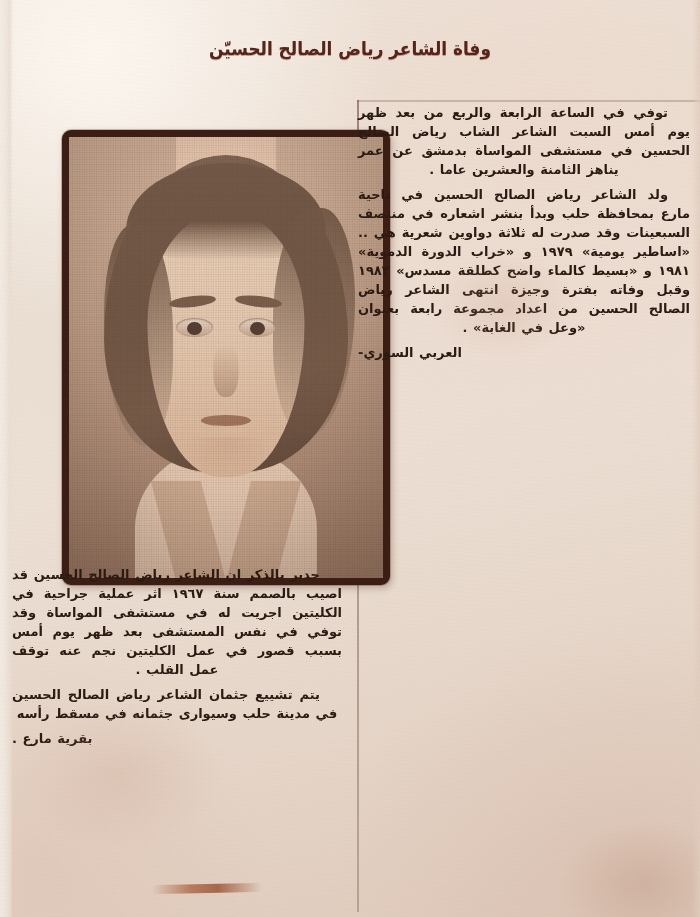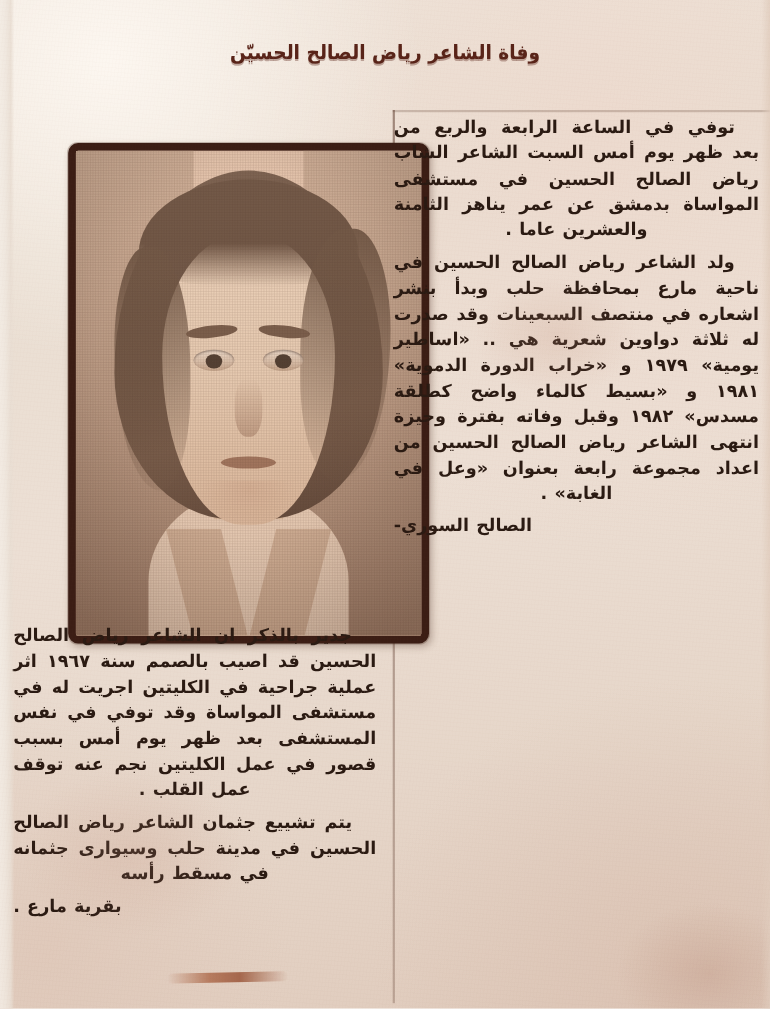--- a/index.html
+++ b/index.html
@@ -72,21 +72,21 @@
   }
 
   .column{position:absolute;}
   #col-right{right:4px;top:104px;width:344px;}
   #col-left{left:6px;top:566px;width:342px;}
 
   .para{
     color:#2a1a12;
     font-family:"DejaVu Sans","Liberation Sans",sans-serif;
     font-weight:700;
-    font-size:16px;
+    font-size:13px;
     line-height:1.46;
     text-align:justify;
     text-align-last:center;
     margin:0 0 6px 0;
     padding:0 6px;
     text-indent:22px;
     letter-spacing:-.2px;
     word-spacing:1px;
   }
   .para:last-child{margin-bottom:0;}
@@ -188,21 +188,21 @@
       <div class="pf" id="pf-chin"></div>
       <div id="pf-vignette"></div>
       <div id="photo-fade"></div>
       <div id="photo-halftone"></div>
     </div>
   </figure>
 
   <div class="column" id="col-right">
     <p class="para" id="p-right-1">توفي في الساعة الرابعة والربع من بعد ظهر يوم أمس السبت الشاعر الشاب رياض الصالح الحسين في مستشفى المواساة بدمشق عن عمر يناهز الثامنة والعشرين عاما .</p>
     <p class="para" id="p-right-2">ولد الشاعر رياض الصالح الحسين في ناحية مارع بمحافظة حلب وبدأ بنشر اشعاره في منتصف السبعينات وقد صدرت له ثلاثة دواوين شعرية هي .. «اساطير يومية» ١٩٧٩ و «خراب الدورة الدموية» ١٩٨١ و «بسيط كالماء واضح كطلقة مسدس» ١٩٨٢ وقبل وفاته بفترة وجيزة انتهى الشاعر رياض الصالح الحسين من اعداد مجموعة رابعة بعنوان «وعل في الغابة» .</p>
-    <p class="para" id="p-right-4">الصالح السوري-</p>
+    <p class="para" id="p-right-4">العربي السوري-</p>
   </div>
 
   <div class="column" id="col-left">
     <p class="para" id="p-left-1">جدير بالذكر ان الشاعر رياض الصالح الحسين قد اصيب بالصمم سنة ١٩٦٧ اثر عملية جراحية في الكليتين اجريت له في مستشفى المواساة وقد توفي في نفس المستشفى بعد ظهر يوم أمس بسبب قصور في عمل الكليتين نجم عنه توقف عمل القلب .</p>
     <p class="para" id="p-left-2">يتم تشييع جثمان الشاعر رياض الصالح الحسين في مدينة حلب وسيوارى جثمانه في مسقط رأسه</p>
     <p class="para" id="p-left-3">بقرية مارع .</p>
   </div>
 
   <div class="stain" id="stain-a"></div>
   <div class="stain" id="stain-b"></div>

